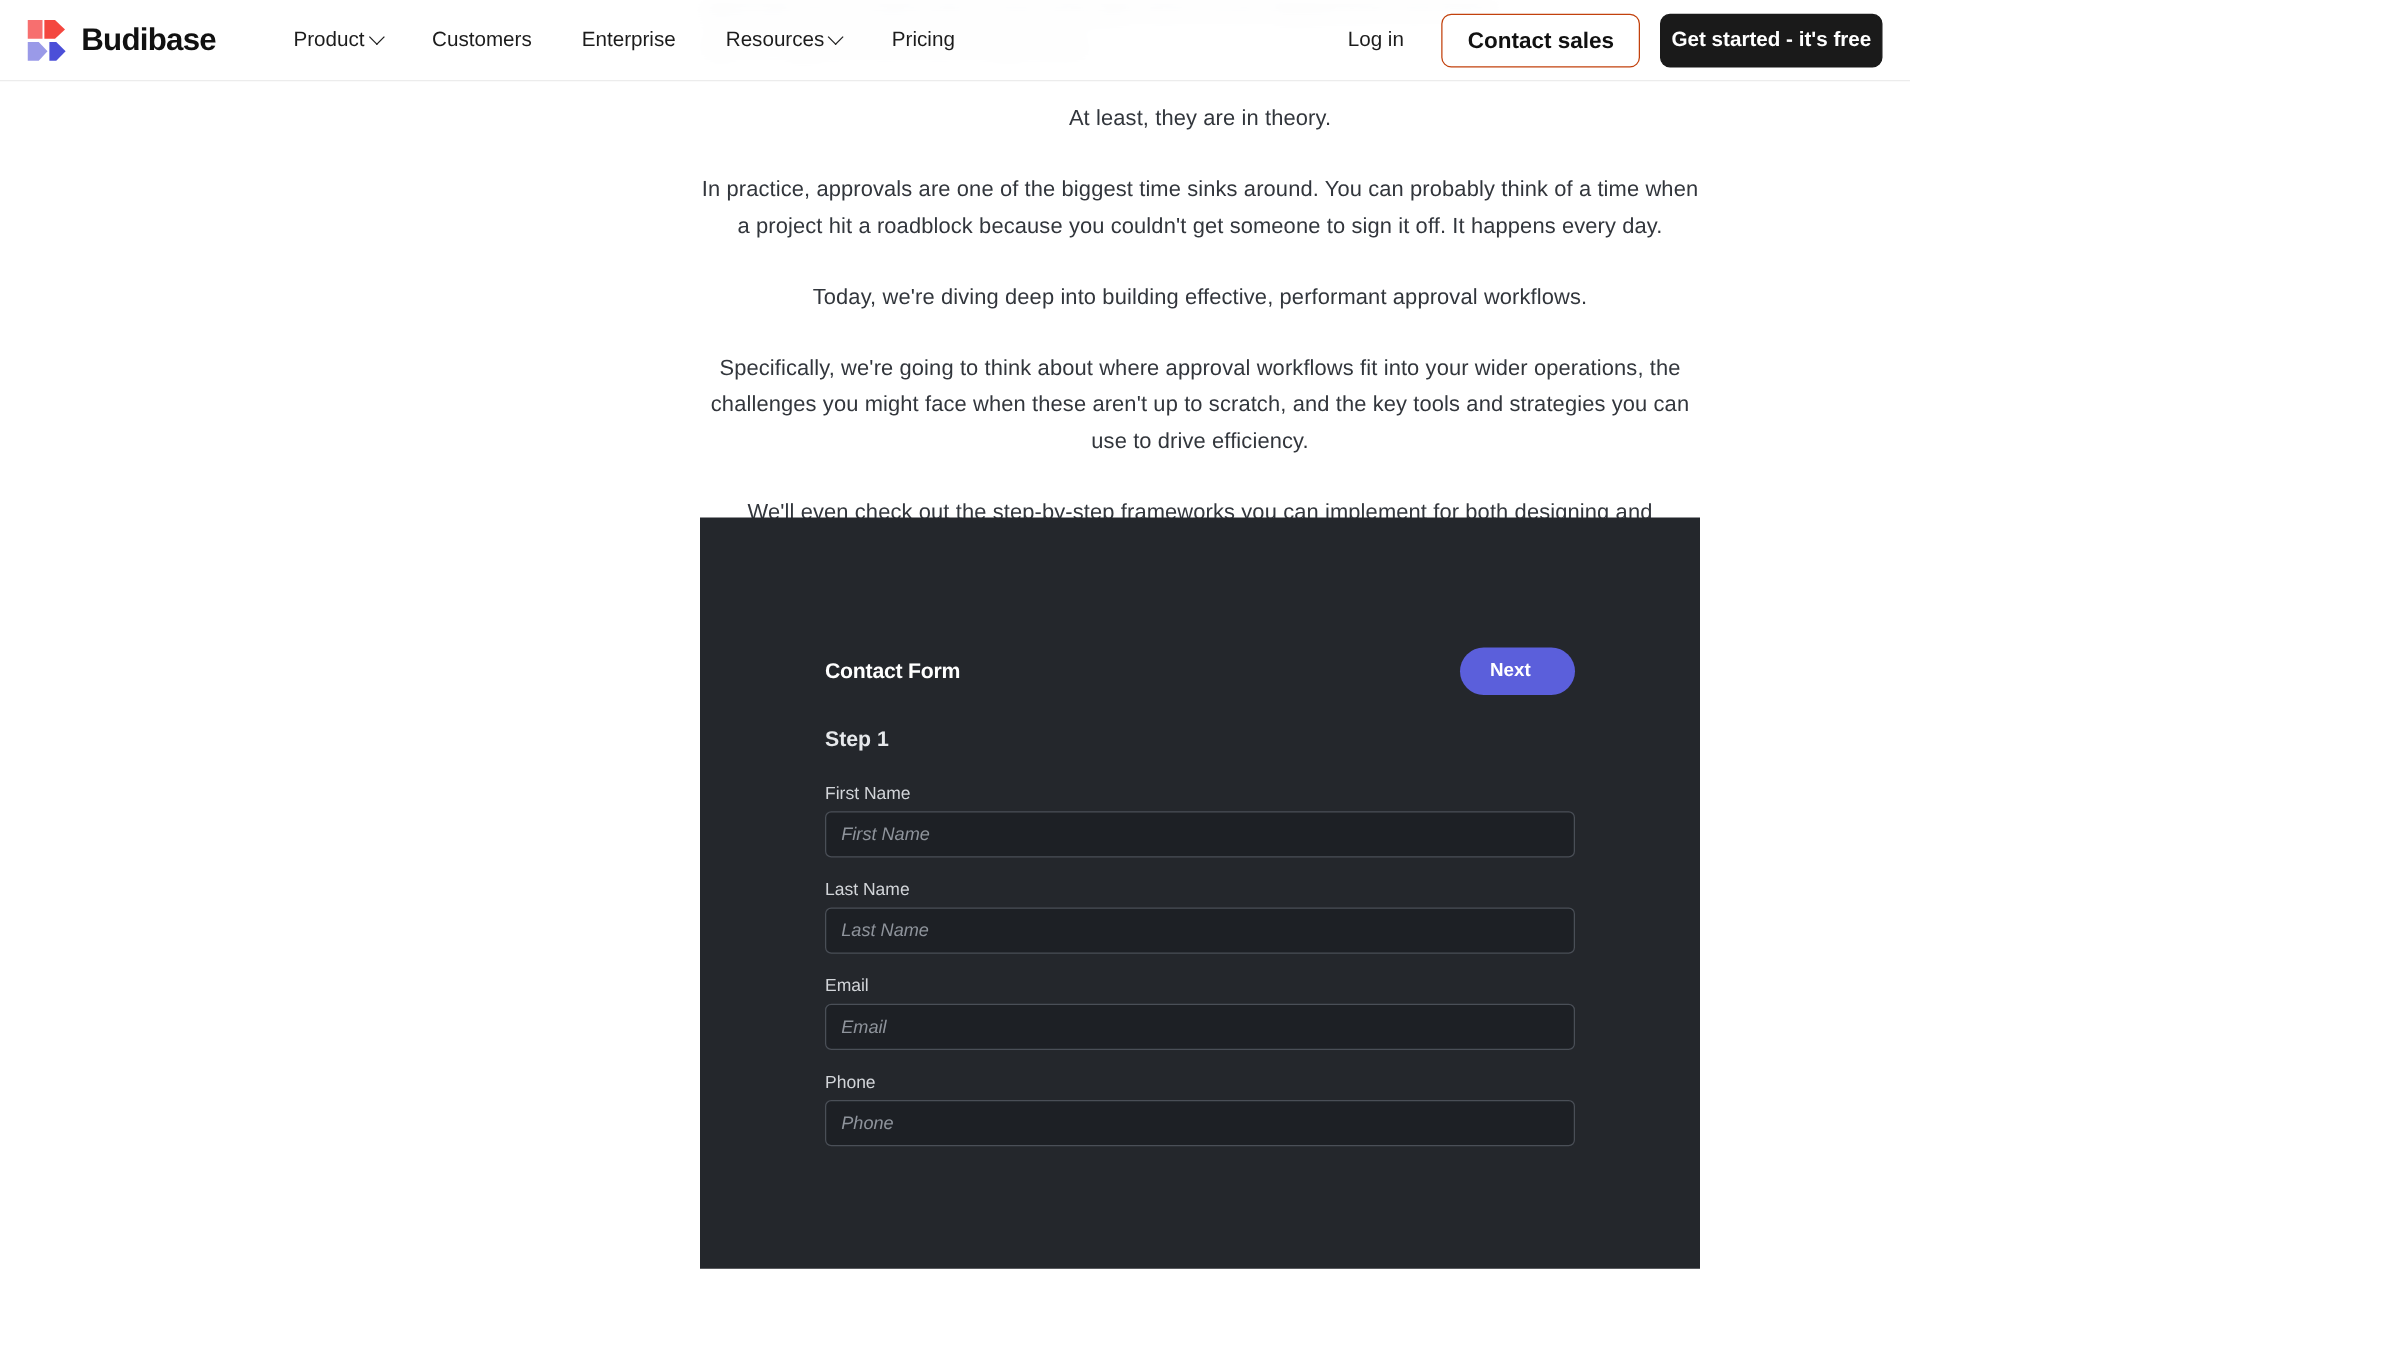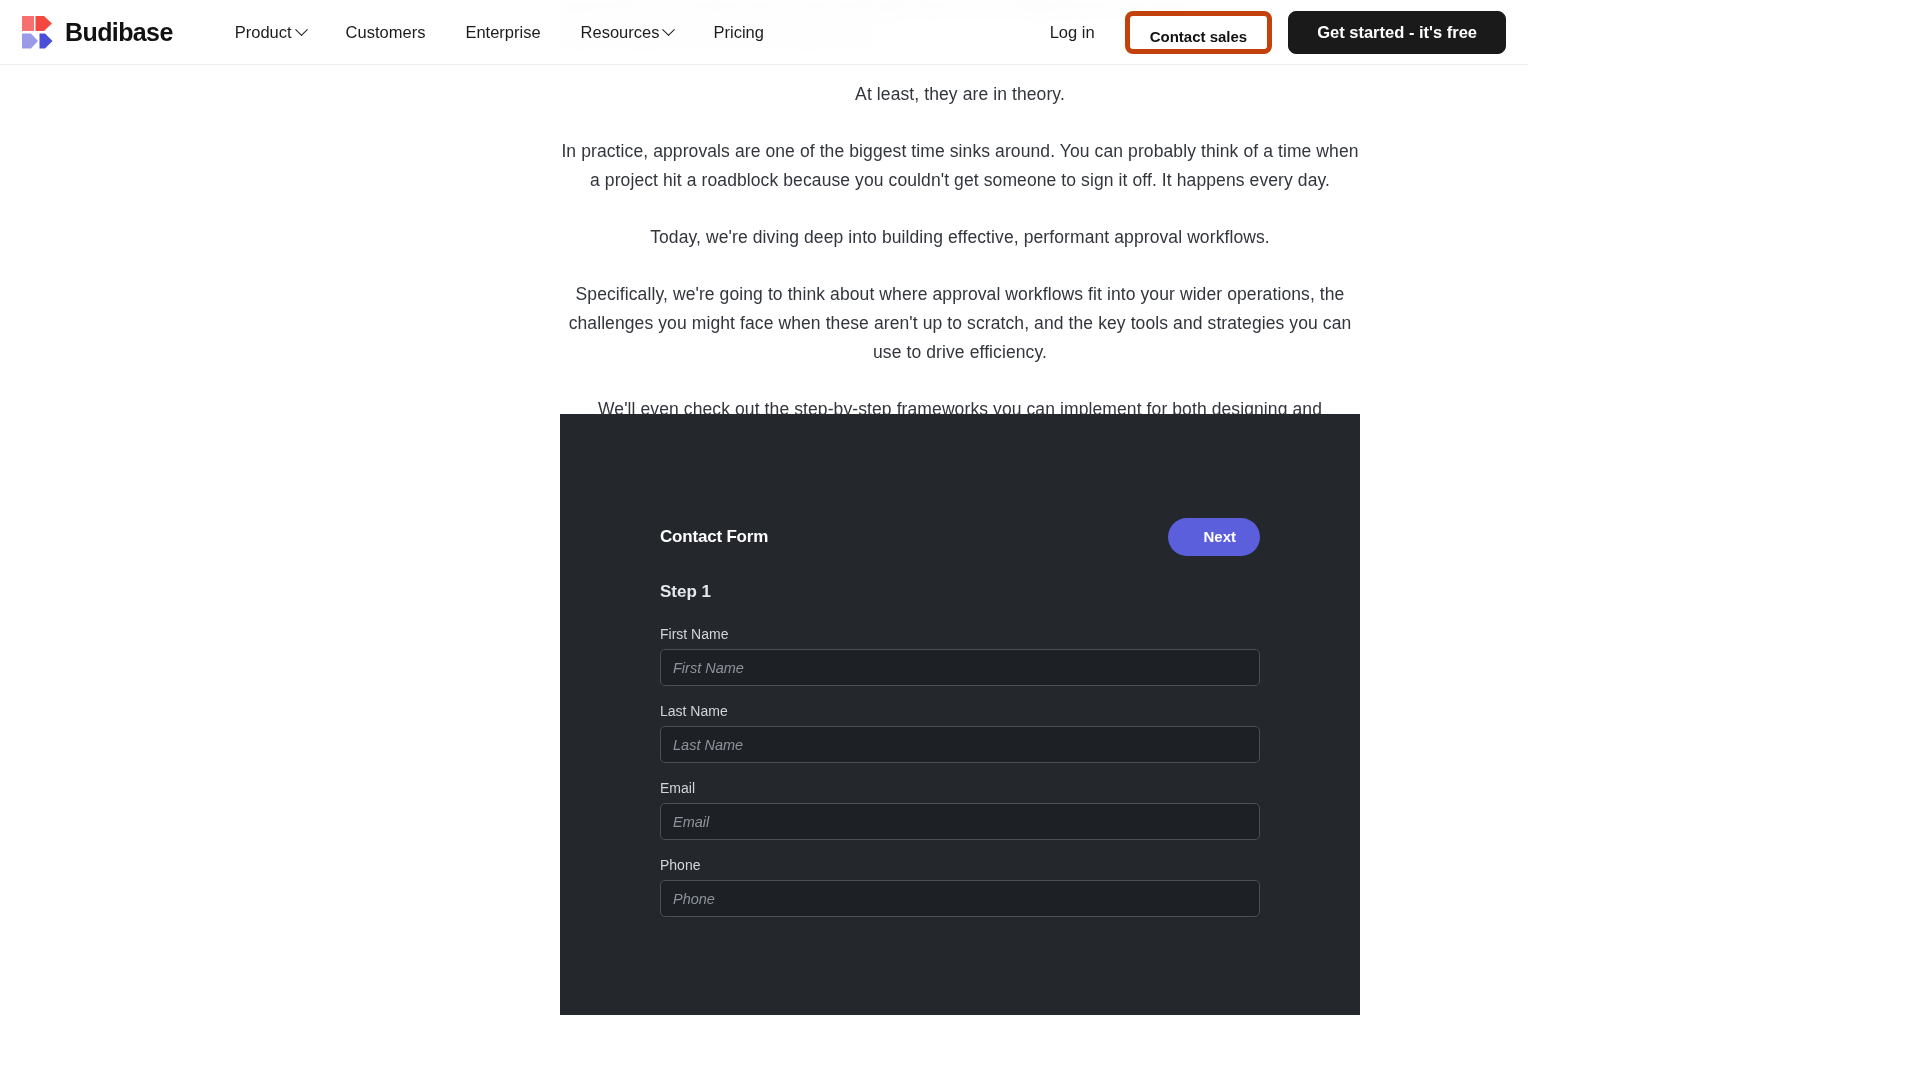--- a/index.html
+++ b/index.html
@@ -86,21 +86,21 @@
     font-size: 15px;
     font-weight: 700;
     border: none;
     border-radius: 22px;
     padding: 0 24px;
     height: 38px;
     line-height: 38px;
     cursor: pointer;
     font-family: "Liberation Sans", sans-serif;
     min-width: 92px;
-    text-align: right;
+    text-align: left;
   }
   .step-label {
     margin-top: 22px;
     font-size: 17px;
     font-weight: 700;
     color: #e6e8eb;
   }
   .form-fields { margin-top: 24px; }
   .field { margin-bottom: 17px; }
   .field-label {
@@ -194,41 +194,41 @@
     margin-right: 22px;
   }
   .login-link {
     font-size: 16.5px;
     color: #1c1c1c;
     cursor: pointer;
     padding: 8px 14px;
     white-space: nowrap;
   }
   .btn-outline {
-    font-size: 15px;
+    font-size: 18px;
     font-weight: 700;
     color: #111111;
     background: #ffffff;
-    border: 5px solid #c2410c;
+    border: 1px solid #c2410c;
     border-radius: 8px;
     padding: 0 20px;
     height: 43px;
     line-height: 41px;
     cursor: pointer;
     font-family: "Liberation Sans", sans-serif;
     white-space: nowrap;
   }
   .btn-dark {
     font-size: 16.5px;
     font-weight: 700;
     color: #ffffff;
     background: #1a1a1a;
     border: 1px solid #1a1a1a;
     border-radius: 8px;
-    padding: 0 28px;
+    padding: 0 8px;
     height: 43px;
     line-height: 41px;
     cursor: pointer;
     font-family: "Liberation Sans", sans-serif;
     white-space: nowrap;
   }
 </style>
 </head>
 <body>
 

